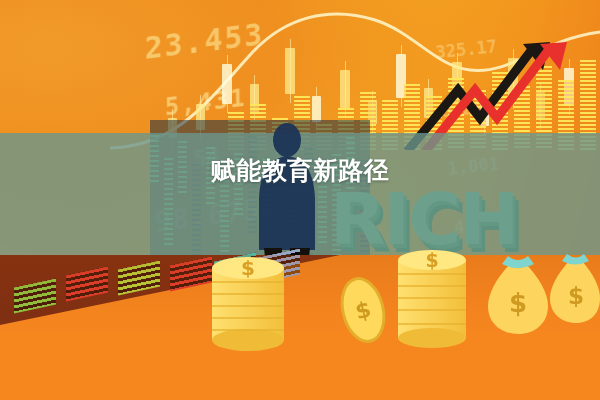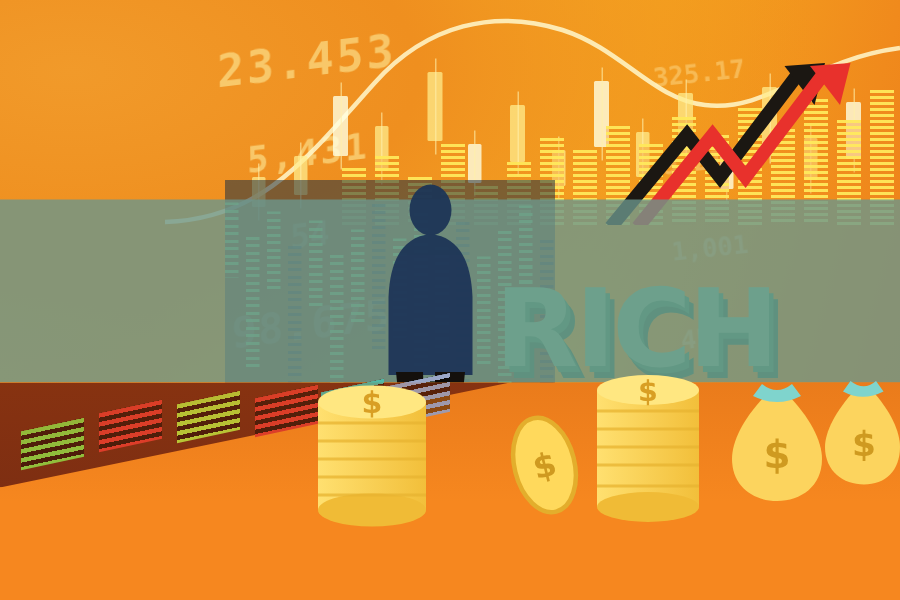--- a/index.html
+++ b/index.html
@@ -327,15 +327,16 @@
 
     <g>
       <path d="M570 22 C 557 36, 550 50, 550 60 C 550 76, 562 85, 576 85
                C 590 85, 600 76, 600 60 C 600 50, 594 36, 581 22 Z" fill="#fcd45e"></path>
       <path d="M567 16 q9 7 17 0 l5 7 q-14 7 -27 0 Z" fill="#7fd4cd"></path>
       <text x="576" y="66" text-anchor="middle" font-family="DejaVu Sans, sans-serif" font-size="23" font-weight="700" fill="#cf9a20">$</text>
     </g>
   </svg>
 
   <div id="headline">
+    <span class="l2">赋能教育新路径</span>
   </div>
 
 </div>
 
 </body></html>

